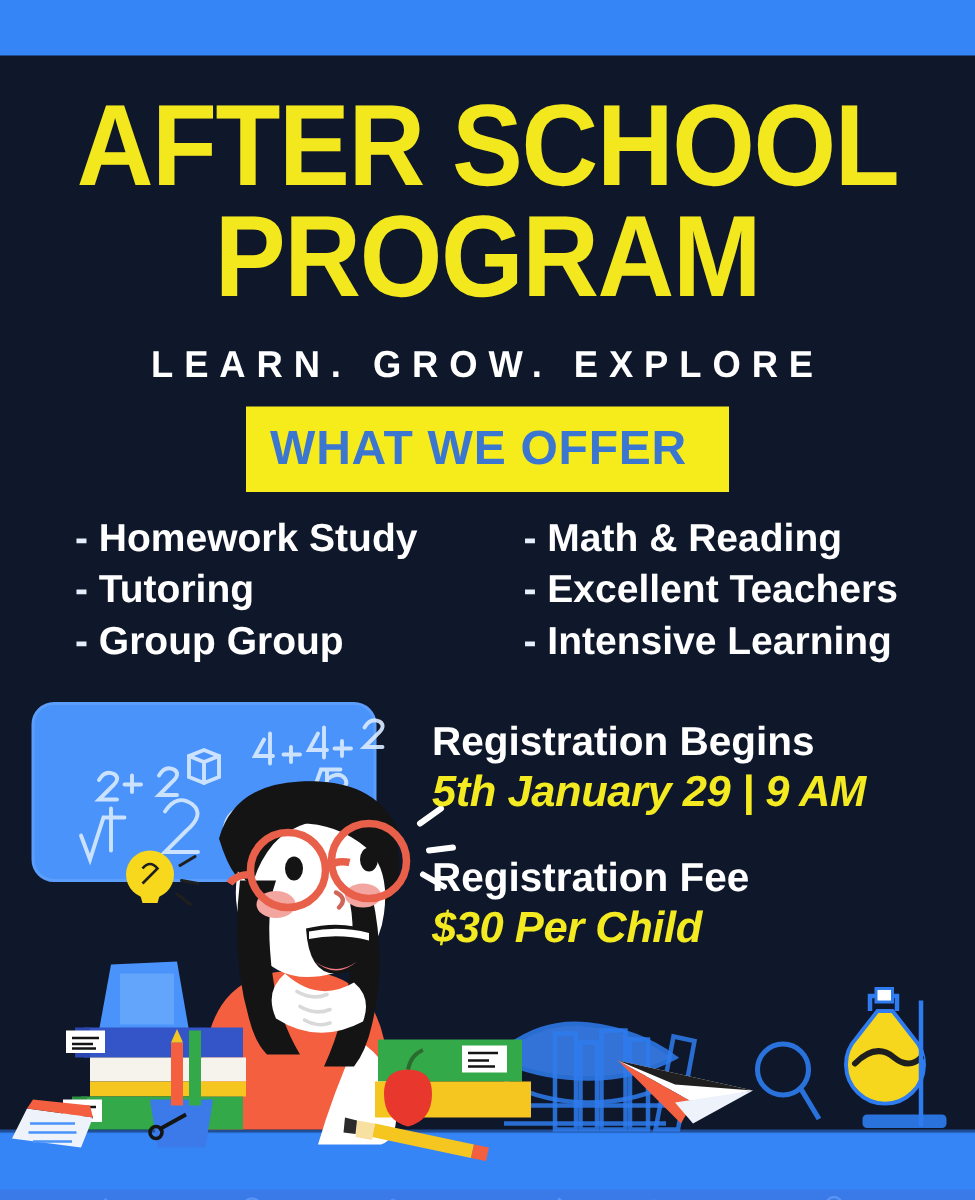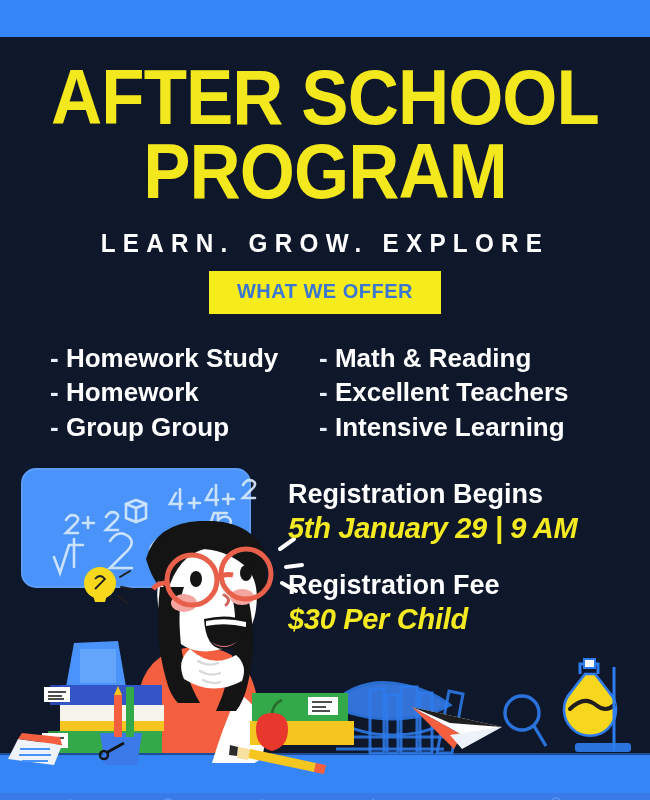--- a/index.html
+++ b/index.html
@@ -42,30 +42,30 @@
     transform:scaleX(0.97);
   }
 
   
   .banner-wrap { position:absolute; top:234px; left:0; width:650px; text-align:center; }
   .banner {
     display:inline-block;
     background:#f6ec1c;
     color:#3b76d0;
     font-weight:bold;
-    font-size:20px;
+    font-size:32px;
     letter-spacing:0.5px;
-    padding:9px 28px 11px 28px;
+    padding:9px 28px 11px 16px;
   }
 
   
   .offers { position:absolute; top:304px; left:0; width:650px; }
   .col { position:absolute; }
   .col-left { left:50px; }
-  .col-right { left:319px; }
+  .col-right { left:349px; }
   .offer-item {
     color:#ffffff;
     font-weight:bold;
     font-size:26px;
     line-height:1.32;
     white-space:nowrap;
   }
   .offer-item .dash { color:#e6eefc; font-weight:bold; }
 
   
@@ -347,21 +347,21 @@
   </div>
 
   <div class="offers">
     <div class="col col-left">
       <div class="offer-item">
         <span class="dash">-</span>
         <span>Homework Study</span>
       </div>
       <div class="offer-item">
         <span class="dash">-</span>
-        <span>Homework</span>
+        <span>Tutoring</span>
       </div>
       <div class="offer-item">
         <span class="dash">-</span>
         <span>Group Group</span>
       </div>
     </div>
     <div class="col col-right">
       <div class="offer-item">
         <span class="dash">-</span>
         <span>Math &amp; Reading</span>

